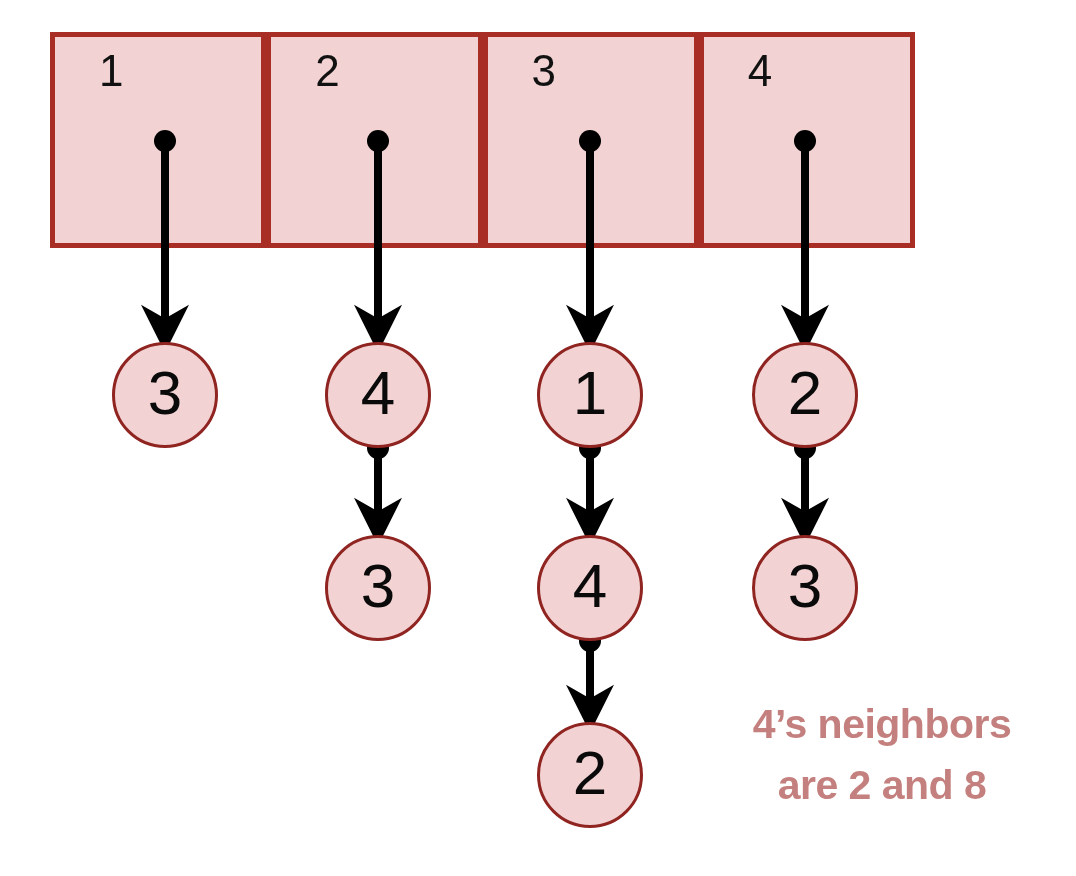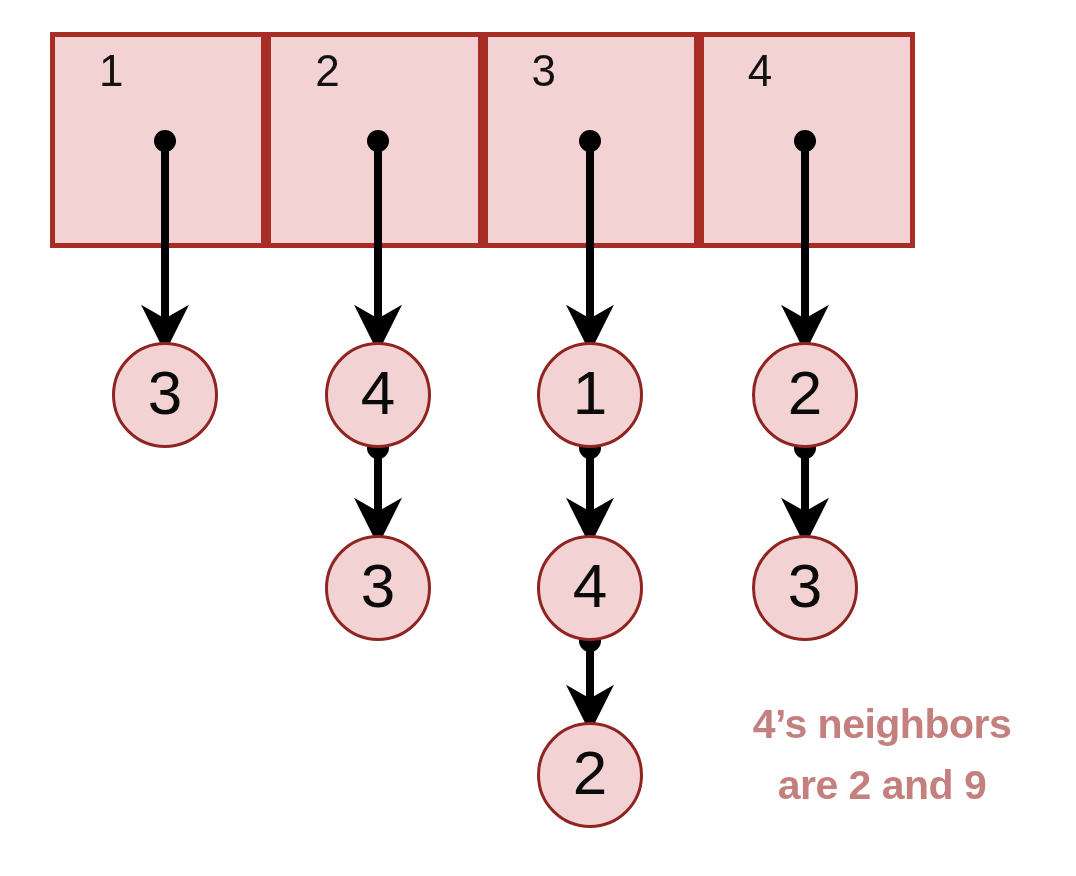--- a/index.html
+++ b/index.html
@@ -197,16 +197,16 @@
 
   <div class="node" style="left:805px; top:395px;">
     <span class="node-label">2</span>
   </div>
   <div class="node" style="left:805px; top:588px;">
     <span class="node-label">3</span>
   </div>
 
   <div id="caption">
     <span class="cap-line">4’s neighbors</span>
-    <span class="cap-line">are 2 and 9</span>
+    <span class="cap-line">are 2 and 8</span>
   </div>
 
 </div>
 
 </body></html>

